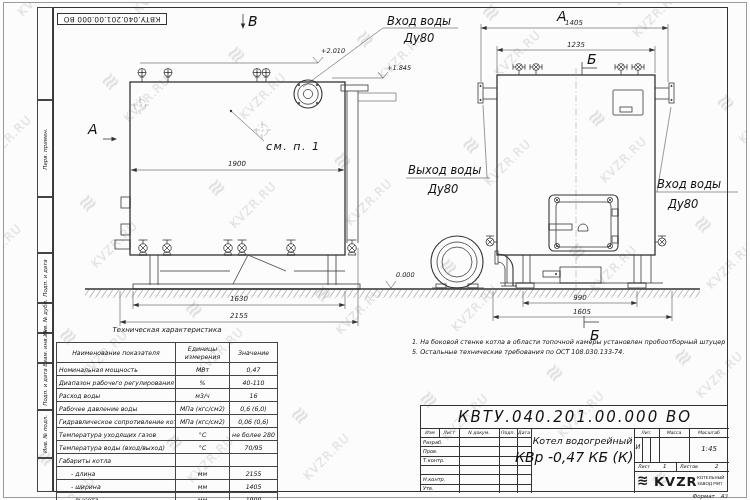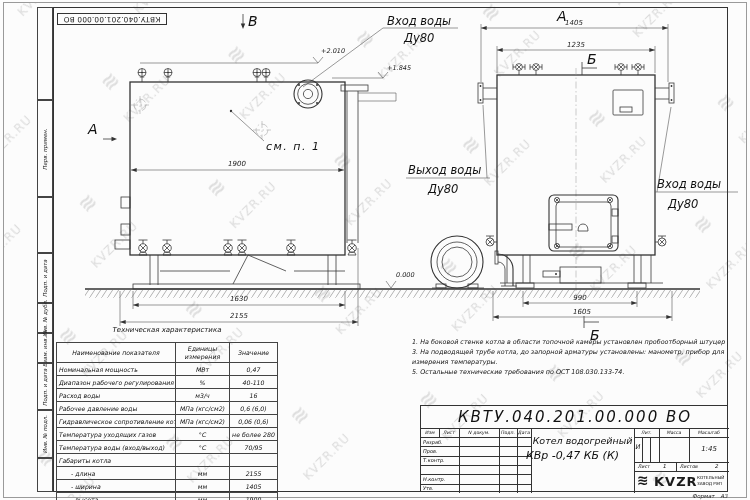--- a/index.html
+++ b/index.html
@@ -426,21 +426,20 @@
             <td class="sub">- высота</td>
             <td class="c">мм</td>
             <td class="c">1900</td>
           </tr>
   </tbody>
       </table>
 </div>
 
 <div class="notes">
   <div class="note">1. На боковой стенке котла в области топочной камеры установлен пробоотборный штуцер</div>
-  <div class="note">3. На подводящей трубе котла, до запорной арматуры установлены: манометр, прибор для измерения температуры.</div>
   <div class="note">5. Остальные технические требования по ОСТ 108.030.133-74.</div>
 </div>
 
 <div id="tblock">
 
   <div class="l" style="left:0;top:22px;width:308px;height:1px;"></div>
   <div class="l" style="left:110px;top:22px;width:1px;height:65px;"></div>
   <div class="l" style="left:213px;top:22px;width:1px;height:65px;"></div>
   <div class="l" style="left:0;top:31px;width:110px;height:1px;"></div>
   <div class="l" style="left:0;top:40.3px;width:110px;height:1px;"></div>
@@ -466,21 +465,21 @@
   <div class="tx" style="left:18px;top:23.5px;width:20px;text-align:center;font-size:4.6px;">Лист</div>
   <div class="tx" style="left:38px;top:23.5px;width:40px;text-align:center;font-size:4.6px;">N докум.</div>
   <div class="tx" style="left:78px;top:23.5px;width:18px;text-align:center;font-size:4.6px;">Подп.</div>
   <div class="tx" style="left:96px;top:23.5px;width:14px;text-align:center;font-size:4.6px;">Дата</div>
   <div class="tx" style="left:2px;top:32.5px;font-size:5px;">Разраб.</div>
   <div class="tx" style="left:2px;top:41.8px;font-size:5px;">Пров.</div>
   <div class="tx" style="left:2px;top:51.2px;font-size:5px;">Т.контр.</div>
   <div class="tx" style="left:2px;top:69.8px;font-size:5px;">Н.контр.</div>
   <div class="tx" style="left:2px;top:79.2px;font-size:5px;">Утв.</div>
   <div class="tx" style="left:110px;top:29px;width:103px;text-align:center;font-size:9.5px;">Котел водогрейный</div>
-  <div class="tx" style="left:100px;top:43px;width:103px;text-align:center;font-size:11px;">КВр -0,47 КБ (К)</div>
+  <div class="tx" style="left:94px;top:43px;width:103px;text-align:center;font-size:14px;">КВр -0,47 КБ (К)</div>
   <div class="tx" style="left:213px;top:23.5px;width:25px;text-align:center;font-size:4.6px;">Лит.</div>
   <div class="tx" style="left:238px;top:23.5px;width:30px;text-align:center;font-size:4.6px;">Масса</div>
   <div class="tx" style="left:268px;top:23.5px;width:40px;text-align:center;font-size:4.6px;">Масштаб</div>
   <div class="tx" style="left:213px;top:37px;width:8px;text-align:center;font-size:6.5px;">И</div>
   <div class="tx" style="left:268px;top:38.5px;width:40px;text-align:center;font-size:7px;">1:45</div>
   <div class="tx" style="left:217px;top:57.5px;font-size:4.8px;">Лист</div>
   <div class="tx" style="left:242px;top:57px;font-size:5.5px;">1</div>
   <div class="tx" style="left:259px;top:57.5px;font-size:4.8px;">Листов</div>
   <div class="tx" style="left:294px;top:57px;font-size:5.5px;">2</div>
   <div class="tx" style="left:216px;top:66px;font-size:14px;font-weight:bold;font-style:normal;color:#1b1b1b;">≋</div>

